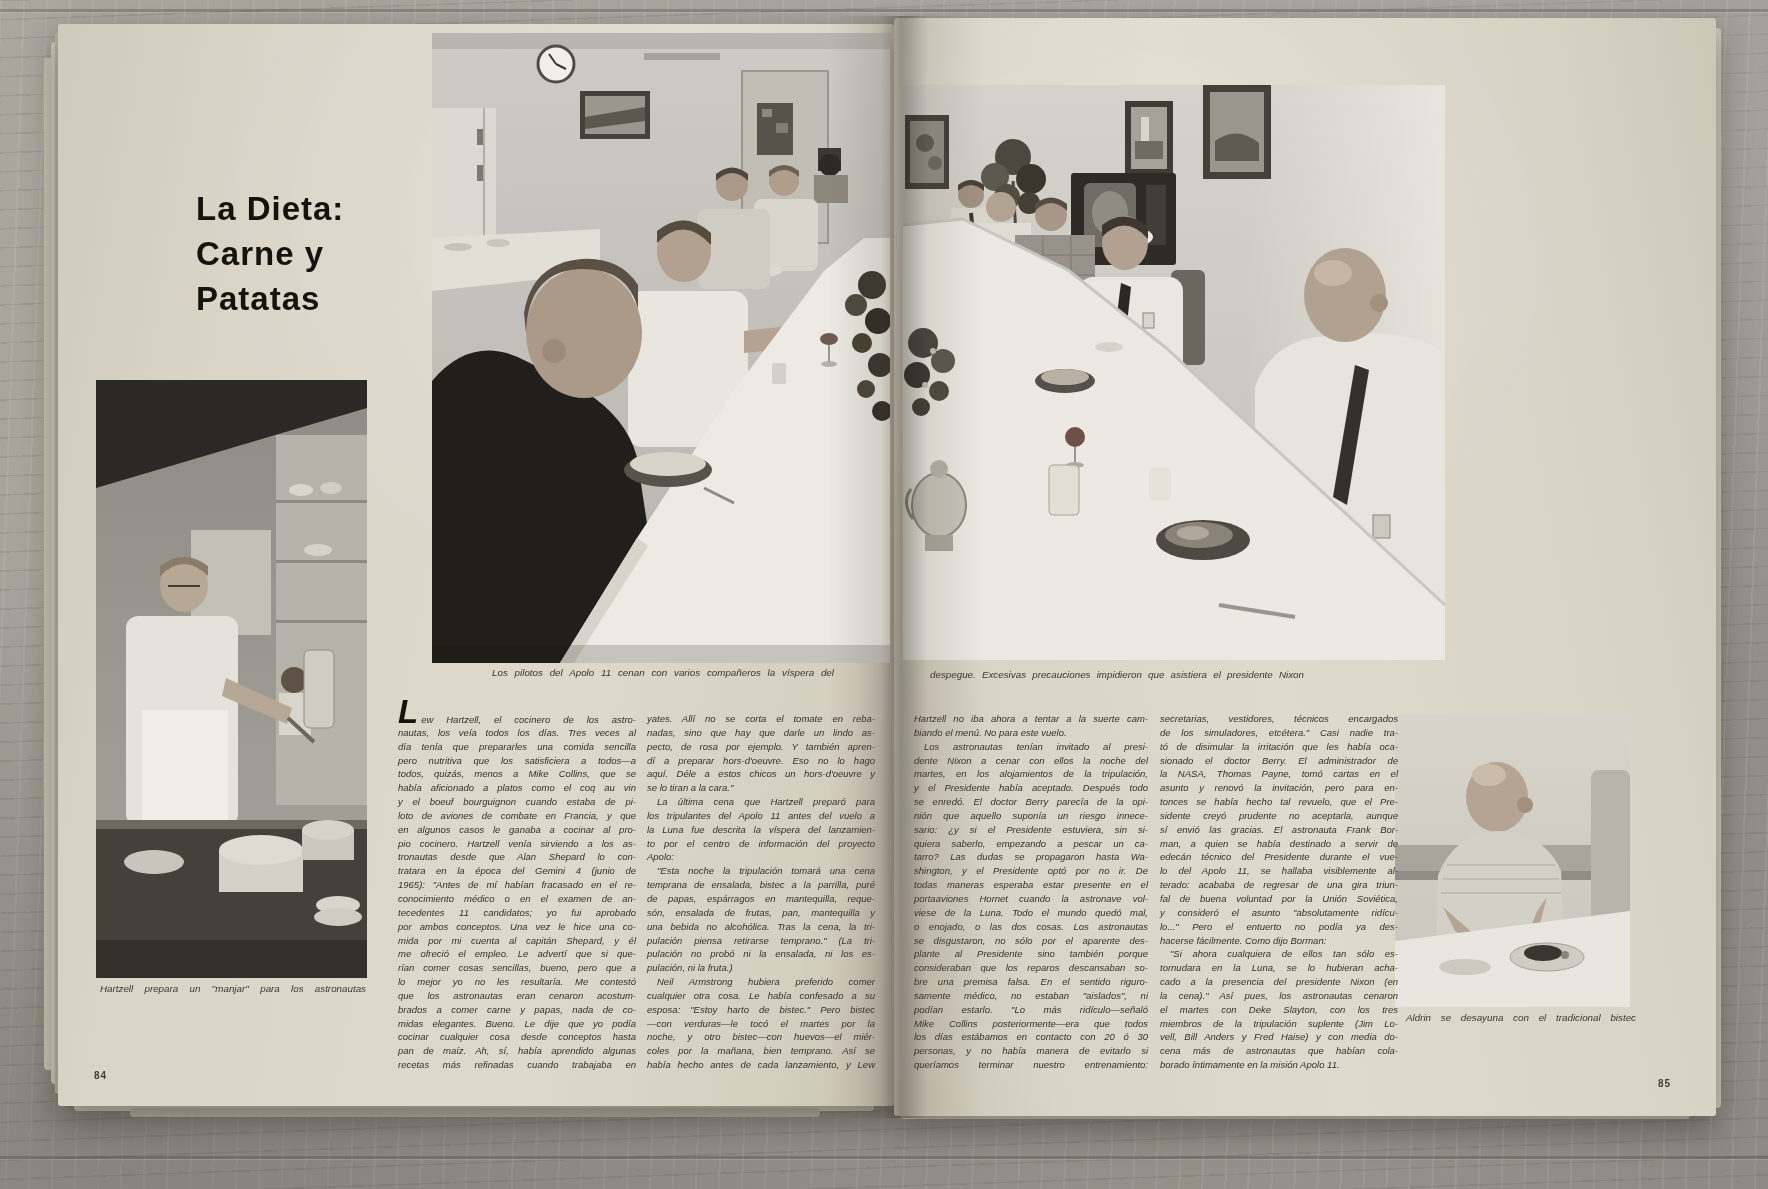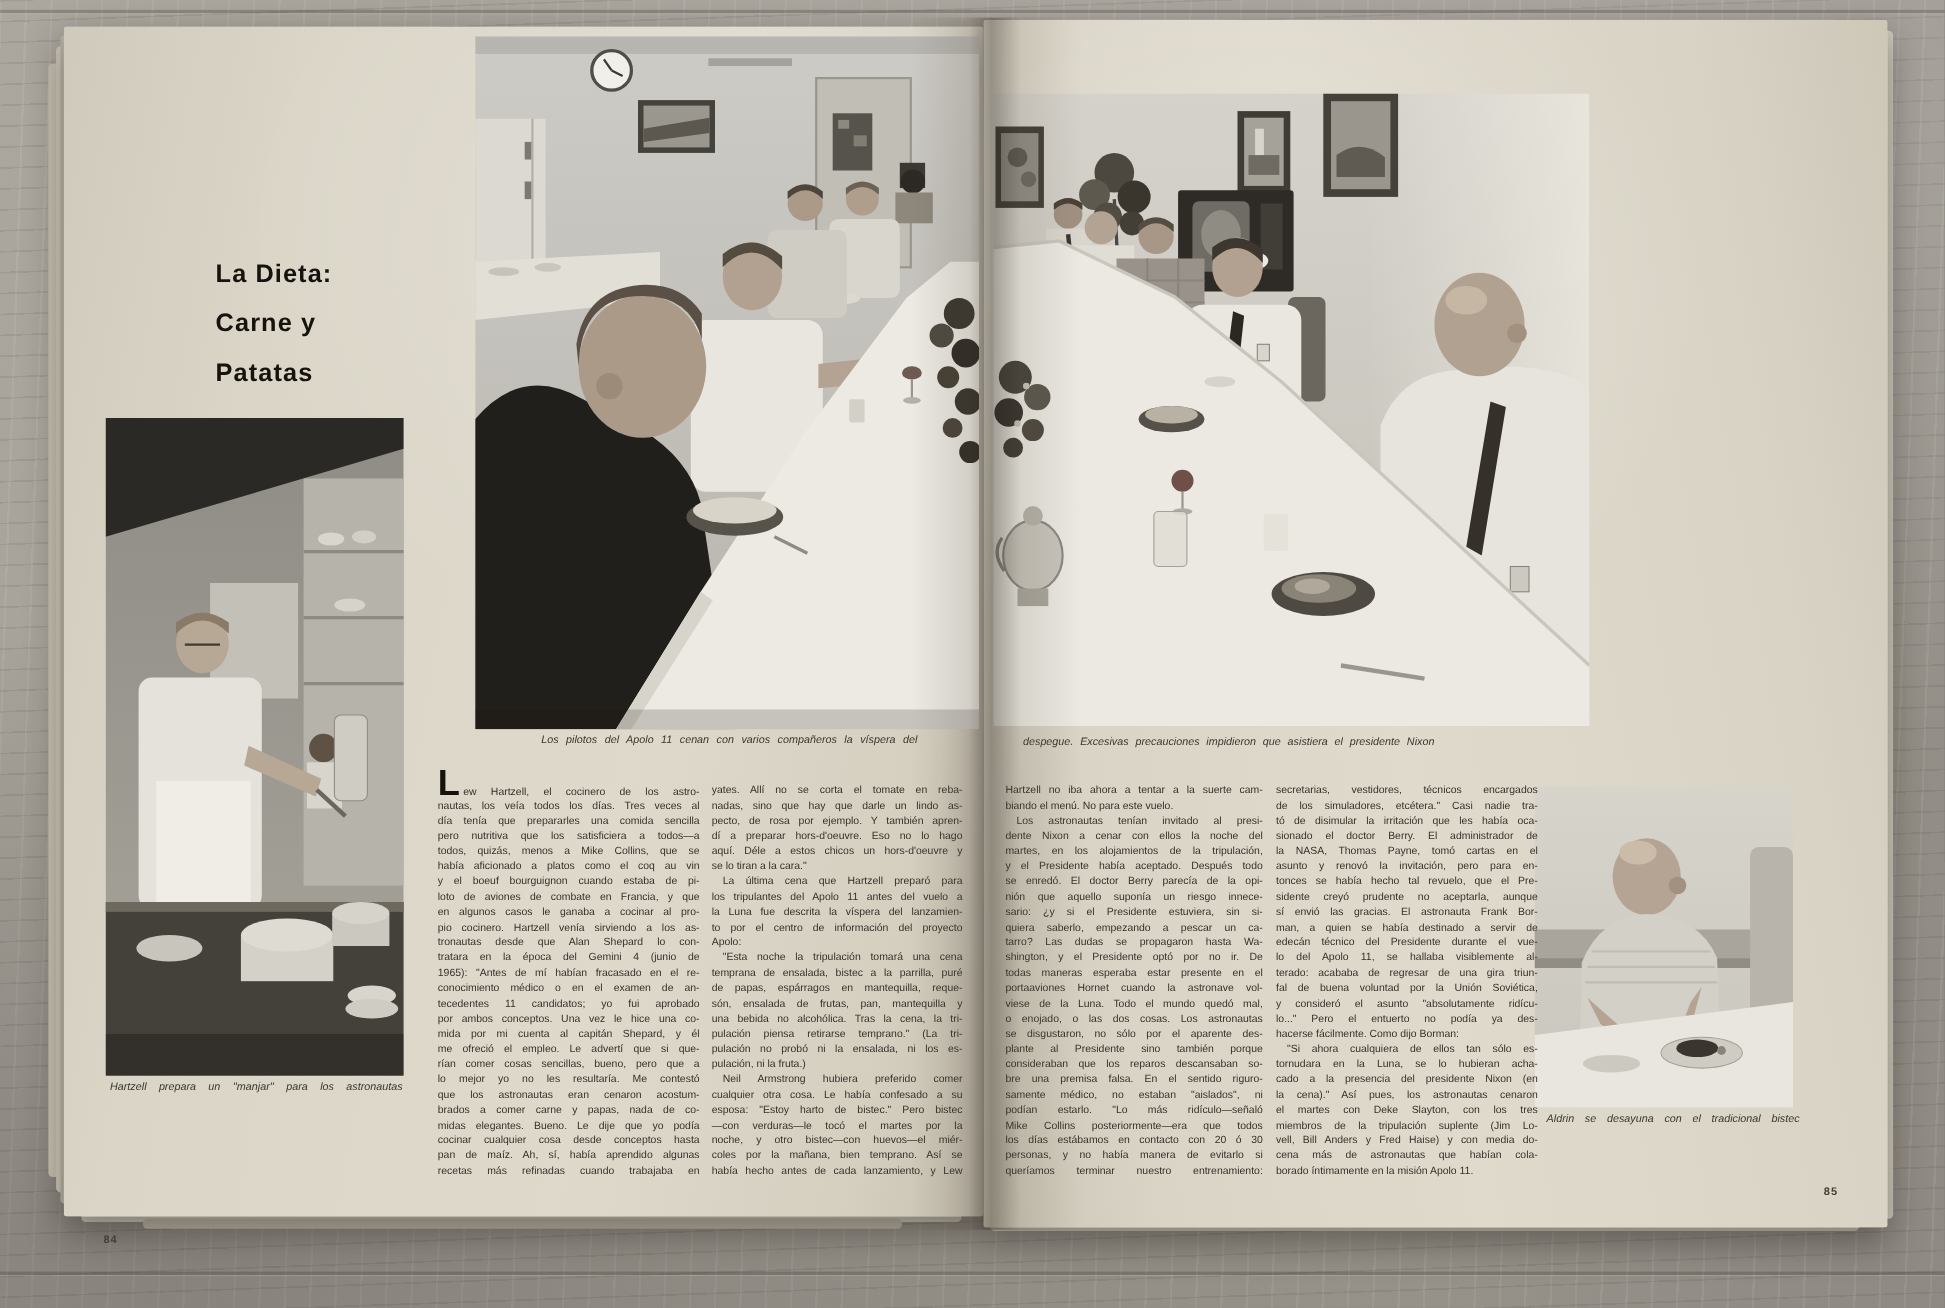--- a/index.html
+++ b/index.html
@@ -25,25 +25,25 @@
       linear-gradient(100deg,#cfcabc 0%,#dad5c7 22%,#ded9cb 62%,#d5cfc0 88%,#c7c1b1 100%);}
   .page-right{left:894px;top:18px;width:822px;height:1098px;
     background:
       radial-gradient(85% 55% at 30% 22%, rgba(255,255,255,.22), rgba(0,0,0,0) 60%),
       linear-gradient(260deg,#cdc7b8 0%,#d8d3c5 18%,#dfdacc 55%,#d9d4c6 84%,#c9c3b3 100%);}
   .gutter{position:absolute;left:828px;top:16px;width:156px;height:1102px;pointer-events:none;
     background:linear-gradient(90deg, rgba(80,70,58,0) 0%, rgba(80,70,58,.16) 34%,
       rgba(48,41,33,.40) 47%, rgba(48,41,33,.34) 51%, rgba(95,85,70,.14) 64%, rgba(95,85,70,0) 100%);}
   
   .title{position:absolute;left:196px;top:186px;color:#16130e;font-weight:700;
-    font-size:23px;line-height:45px;letter-spacing:1px;margin-top:40px;}
+    font-size:33px;line-height:45px;letter-spacing:1px;}
   
   .photo{position:absolute;display:block;}
   
-  .column{position:absolute;width:238px;color:#35312a;font-size:9.5px;line-height:13.85px;}
+  .column{position:absolute;width:238px;color:#35312a;font-size:9.5px;line-height:13.85px;font-style:italic;}
   .line{text-align:justify;text-align-last:justify;height:13.85px;overflow:visible;}
   .line.ind{text-indent:10px;}
   .line.pend{text-align-last:left;}
   .dropcap{font-weight:700;font-size:33px;line-height:0;color:#16130e;
     letter-spacing:0;margin-right:3px;vertical-align:baseline;}
   
   .cap{position:absolute;font-style:italic;font-size:9.8px;color:#3a362e;
     text-align:justify;text-align-last:justify;line-height:13px;}
   .pagenum{position:absolute;font-size:10px;font-weight:700;color:#454036;letter-spacing:1px;}
 </style>
@@ -461,17 +461,17 @@
       <div class="line">tornudara en la Luna, se lo hubieran acha-</div>
       <div class="line">cado a la presencia del presidente Nixon (en</div>
       <div class="line">la cena)." Así pues, los astronautas cenaron</div>
       <div class="line">el martes con Deke Slayton, con los tres</div>
       <div class="line">miembros de la tripulación suplente (Jim Lo-</div>
       <div class="line">vell, Bill Anders y Fred Haise) y con media do-</div>
       <div class="line">cena más de astronautas que habían cola-</div>
       <div class="line pend">borado íntimamente en la misión Apolo 11.</div>
     </div>
 
-  <div class="pagenum" style="left:94px;top:1122px">84</div>
+  <div class="pagenum" style="left:94px;top:1070px">84</div>
   <div class="pagenum" style="left:1658px;top:1078px">85</div>
 
   <div class="gutter"></div>
 </div>
 
 </body></html>

